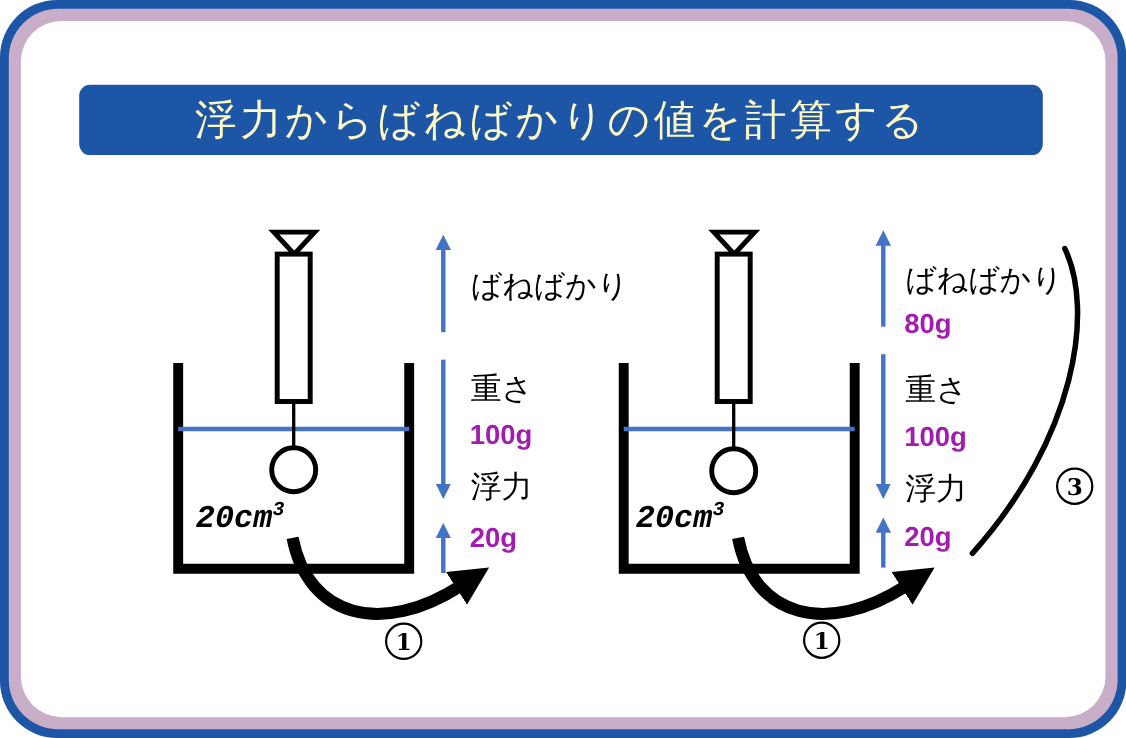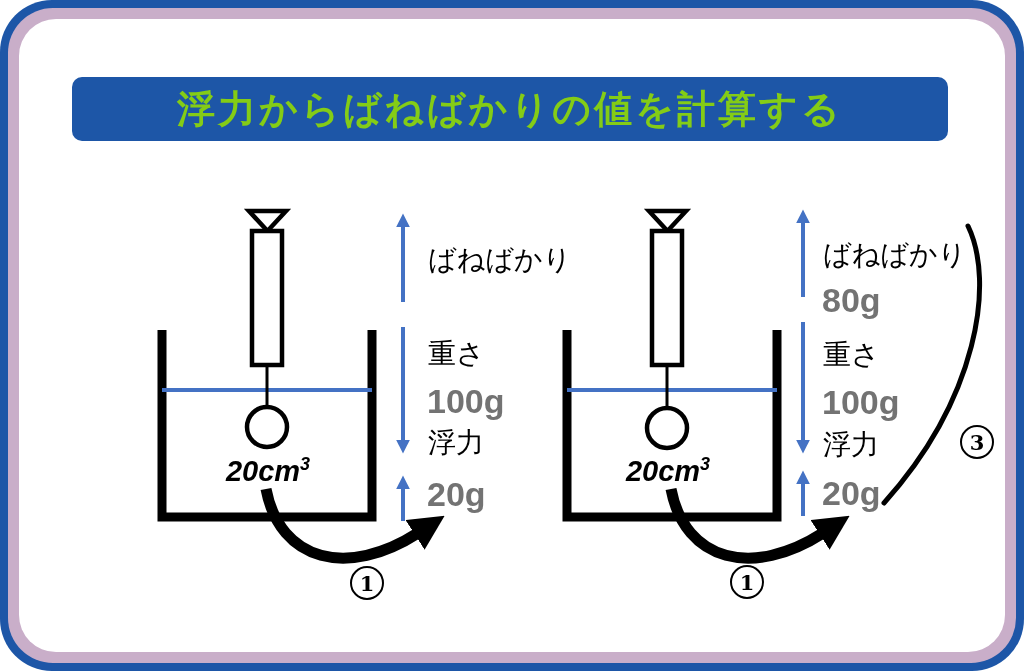--- a/index.html
+++ b/index.html
@@ -6,33 +6,33 @@
   body{width:1024px;height:671px;position:relative;overflow:hidden;
        font-family:"Liberation Sans","DejaVu Sans",sans-serif;}
   
   .frame-outer{position:absolute;inset:0;border-radius:52px;background:var(--accent-blue,#1d56a7);}
   .frame-band{position:absolute;inset:8px;border-radius:45px;background:var(--band-pink,#c9aec9);}
   .frame-inner{position:absolute;inset:11px;border-radius:37px;background:#ffffff;}
   
   .banner{position:absolute;left:72px;top:77px;width:876px;height:64px;
           background:var(--accent-blue,#1d56a7);border-radius:10px;
           display:flex;align-items:center;justify-content:center;}
-  .banner .t{color:#84cc16;font-size:38px;font-weight:bold;letter-spacing:3px;white-space:nowrap;}
+  .banner .t{color:#fef9c3;font-size:38px;font-weight:normal;letter-spacing:3px;white-space:nowrap;}
   
   svg.layer{position:absolute;left:0;top:0;width:1024px;height:671px;}
   .ink-stroke{stroke:var(--ink,#000);fill:none;}
   .ink-fillwhite{stroke:var(--ink,#000);fill:#ffffff;}
   .blue-stroke{stroke:var(--arrow-blue,#4472c4);fill:none;}
   .blue-head{fill:var(--arrow-blue,#4472c4);}
   .ink-head{fill:var(--ink,#000);}
   
   .lbl{position:absolute;color:#000;font-weight:normal;font-size:28px;line-height:1;white-space:nowrap;}
-  .val{position:absolute;color:#737373;font-weight:bold;font-size:34px;line-height:1;white-space:nowrap;}
-  .volume{position:absolute;width:180px;text-align:center;color:#000;line-height:1;
-          font-family:Liberation Sans, sans-serif;
+  .val{position:absolute;color:#a21caf;font-weight:bold;font-size:25px;line-height:1;white-space:nowrap;}
+  .volume{position:absolute;width:180px;color:#000;line-height:1;
+          font-family:Liberation Mono, monospace;
           font-style:italic;font-weight:bold;font-size:29px;}
   .volume sup{font-size:0.62em;}
   .badge{position:absolute;width:30px;height:30px;border:2.5px solid #000;border-radius:50%;
          display:flex;align-items:center;justify-content:center;
          font-family:"DejaVu Serif","Liberation Serif",serif;
          font-weight:bold;font-size:21px;color:#000;line-height:1;}
 </style>
 </head>
 <body>
 

